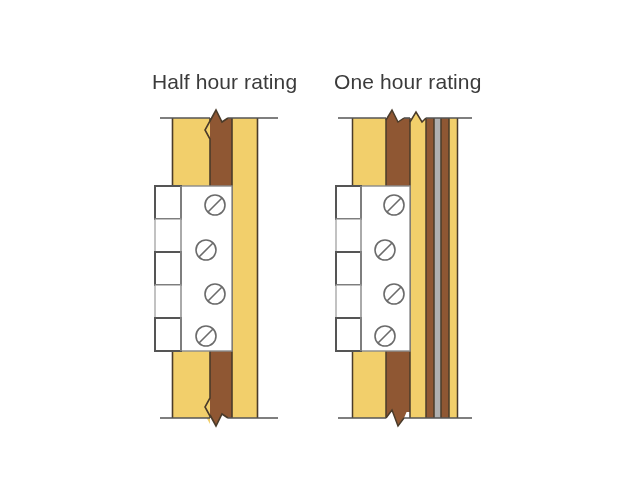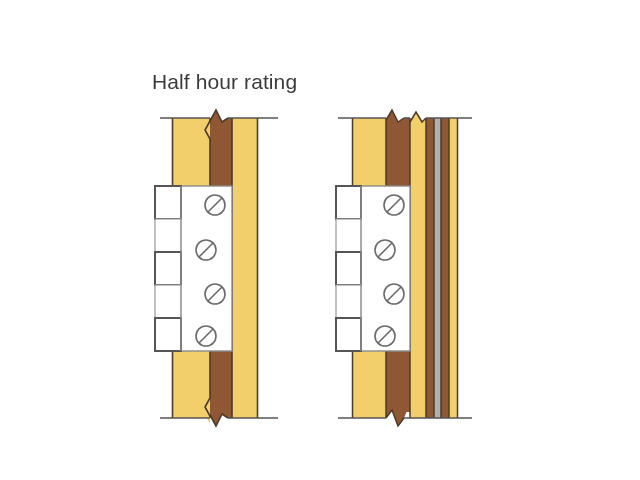--- a/index.html
+++ b/index.html
@@ -39,20 +39,21 @@
 
   svg { display: block; overflow: visible; }
 </style>
 </head>
 <body>
 
 <div id="slide">
 
   <div class="title" id="title-half">Half hour rating</div>
 
+  <div class="title" id="title-one">One hour rating</div>
 
   <div class="figure" id="figure-half">
     <svg width="150" height="320" viewBox="0 0 150 320">
 
       <g>
 
         <path d="M22,10 L60,10 L60,13 L55,22 L60,28 L60,298 L55,307 L60,316 L60,310 L22,310 Z" fill="#f2cf6b" stroke="none"></path>
         <rect x="22" y="10" width="38" height="300" fill="#f2cf6b"></rect>
 
         <path d="M60,13 L66,2 L72,14 L78,10 L82,10 L82,310 L78,310 L72,306 L66,318 L60,307 Z" fill="#8f5733" stroke="none"></path>

